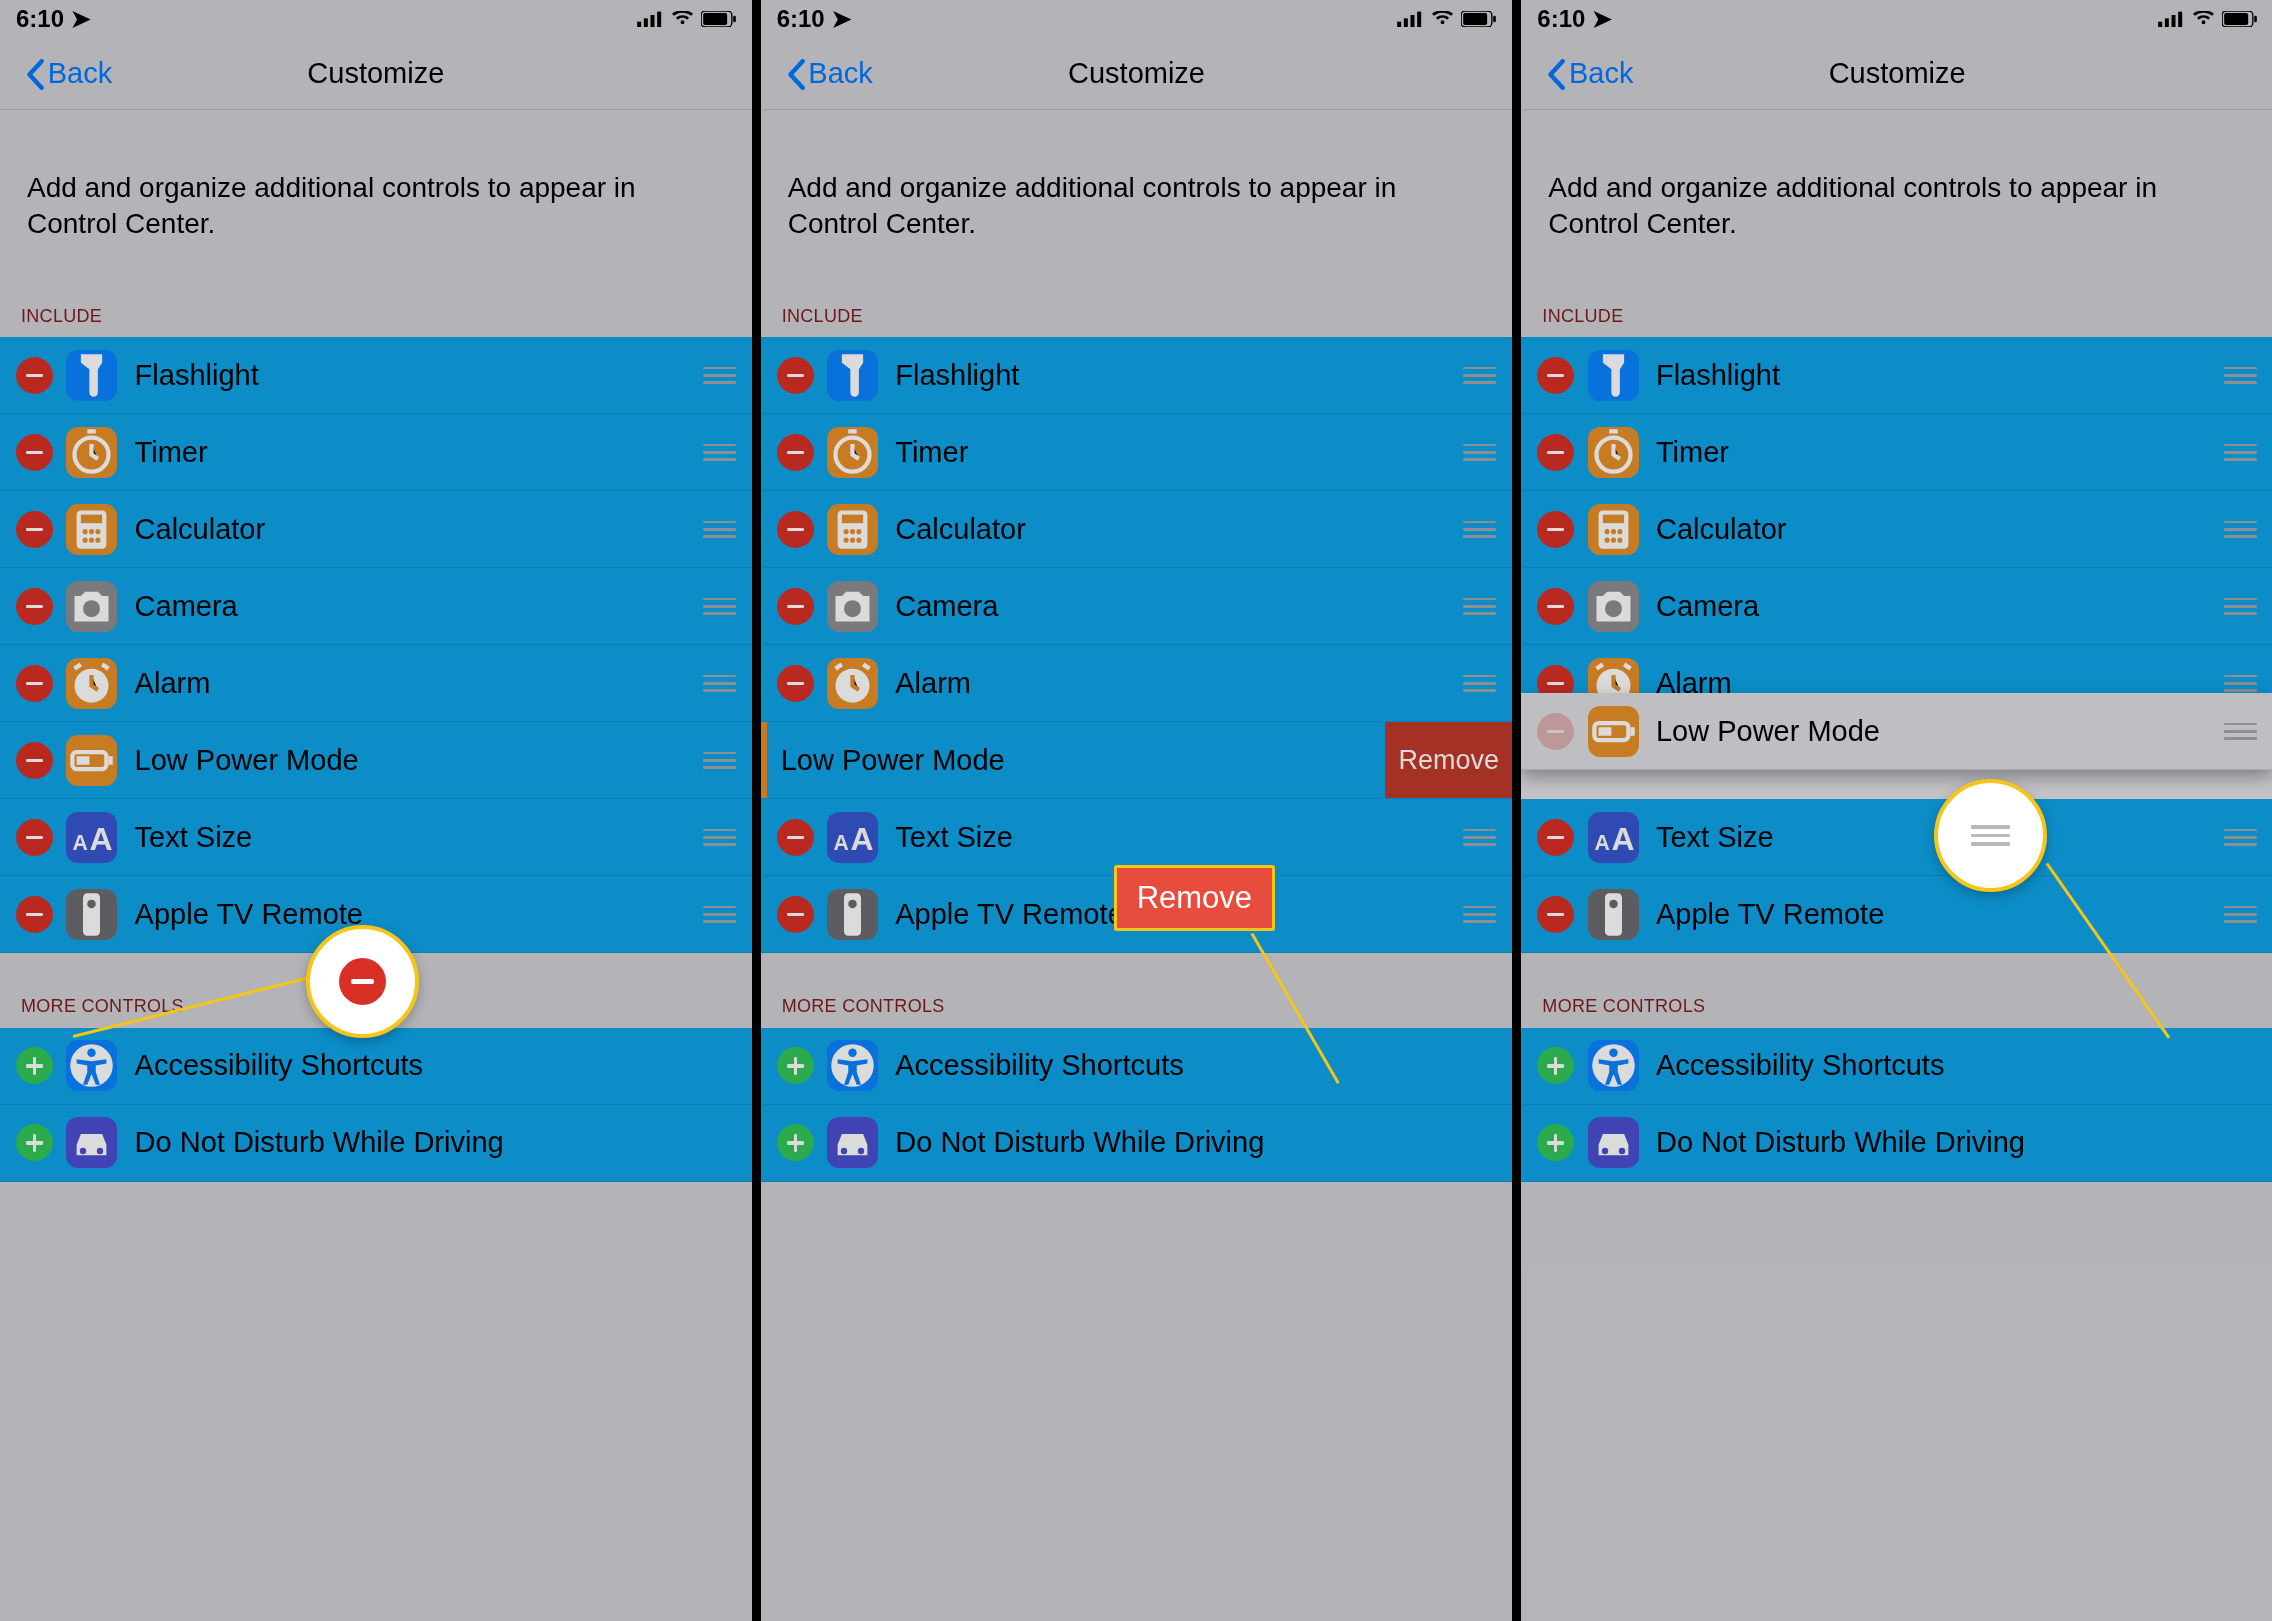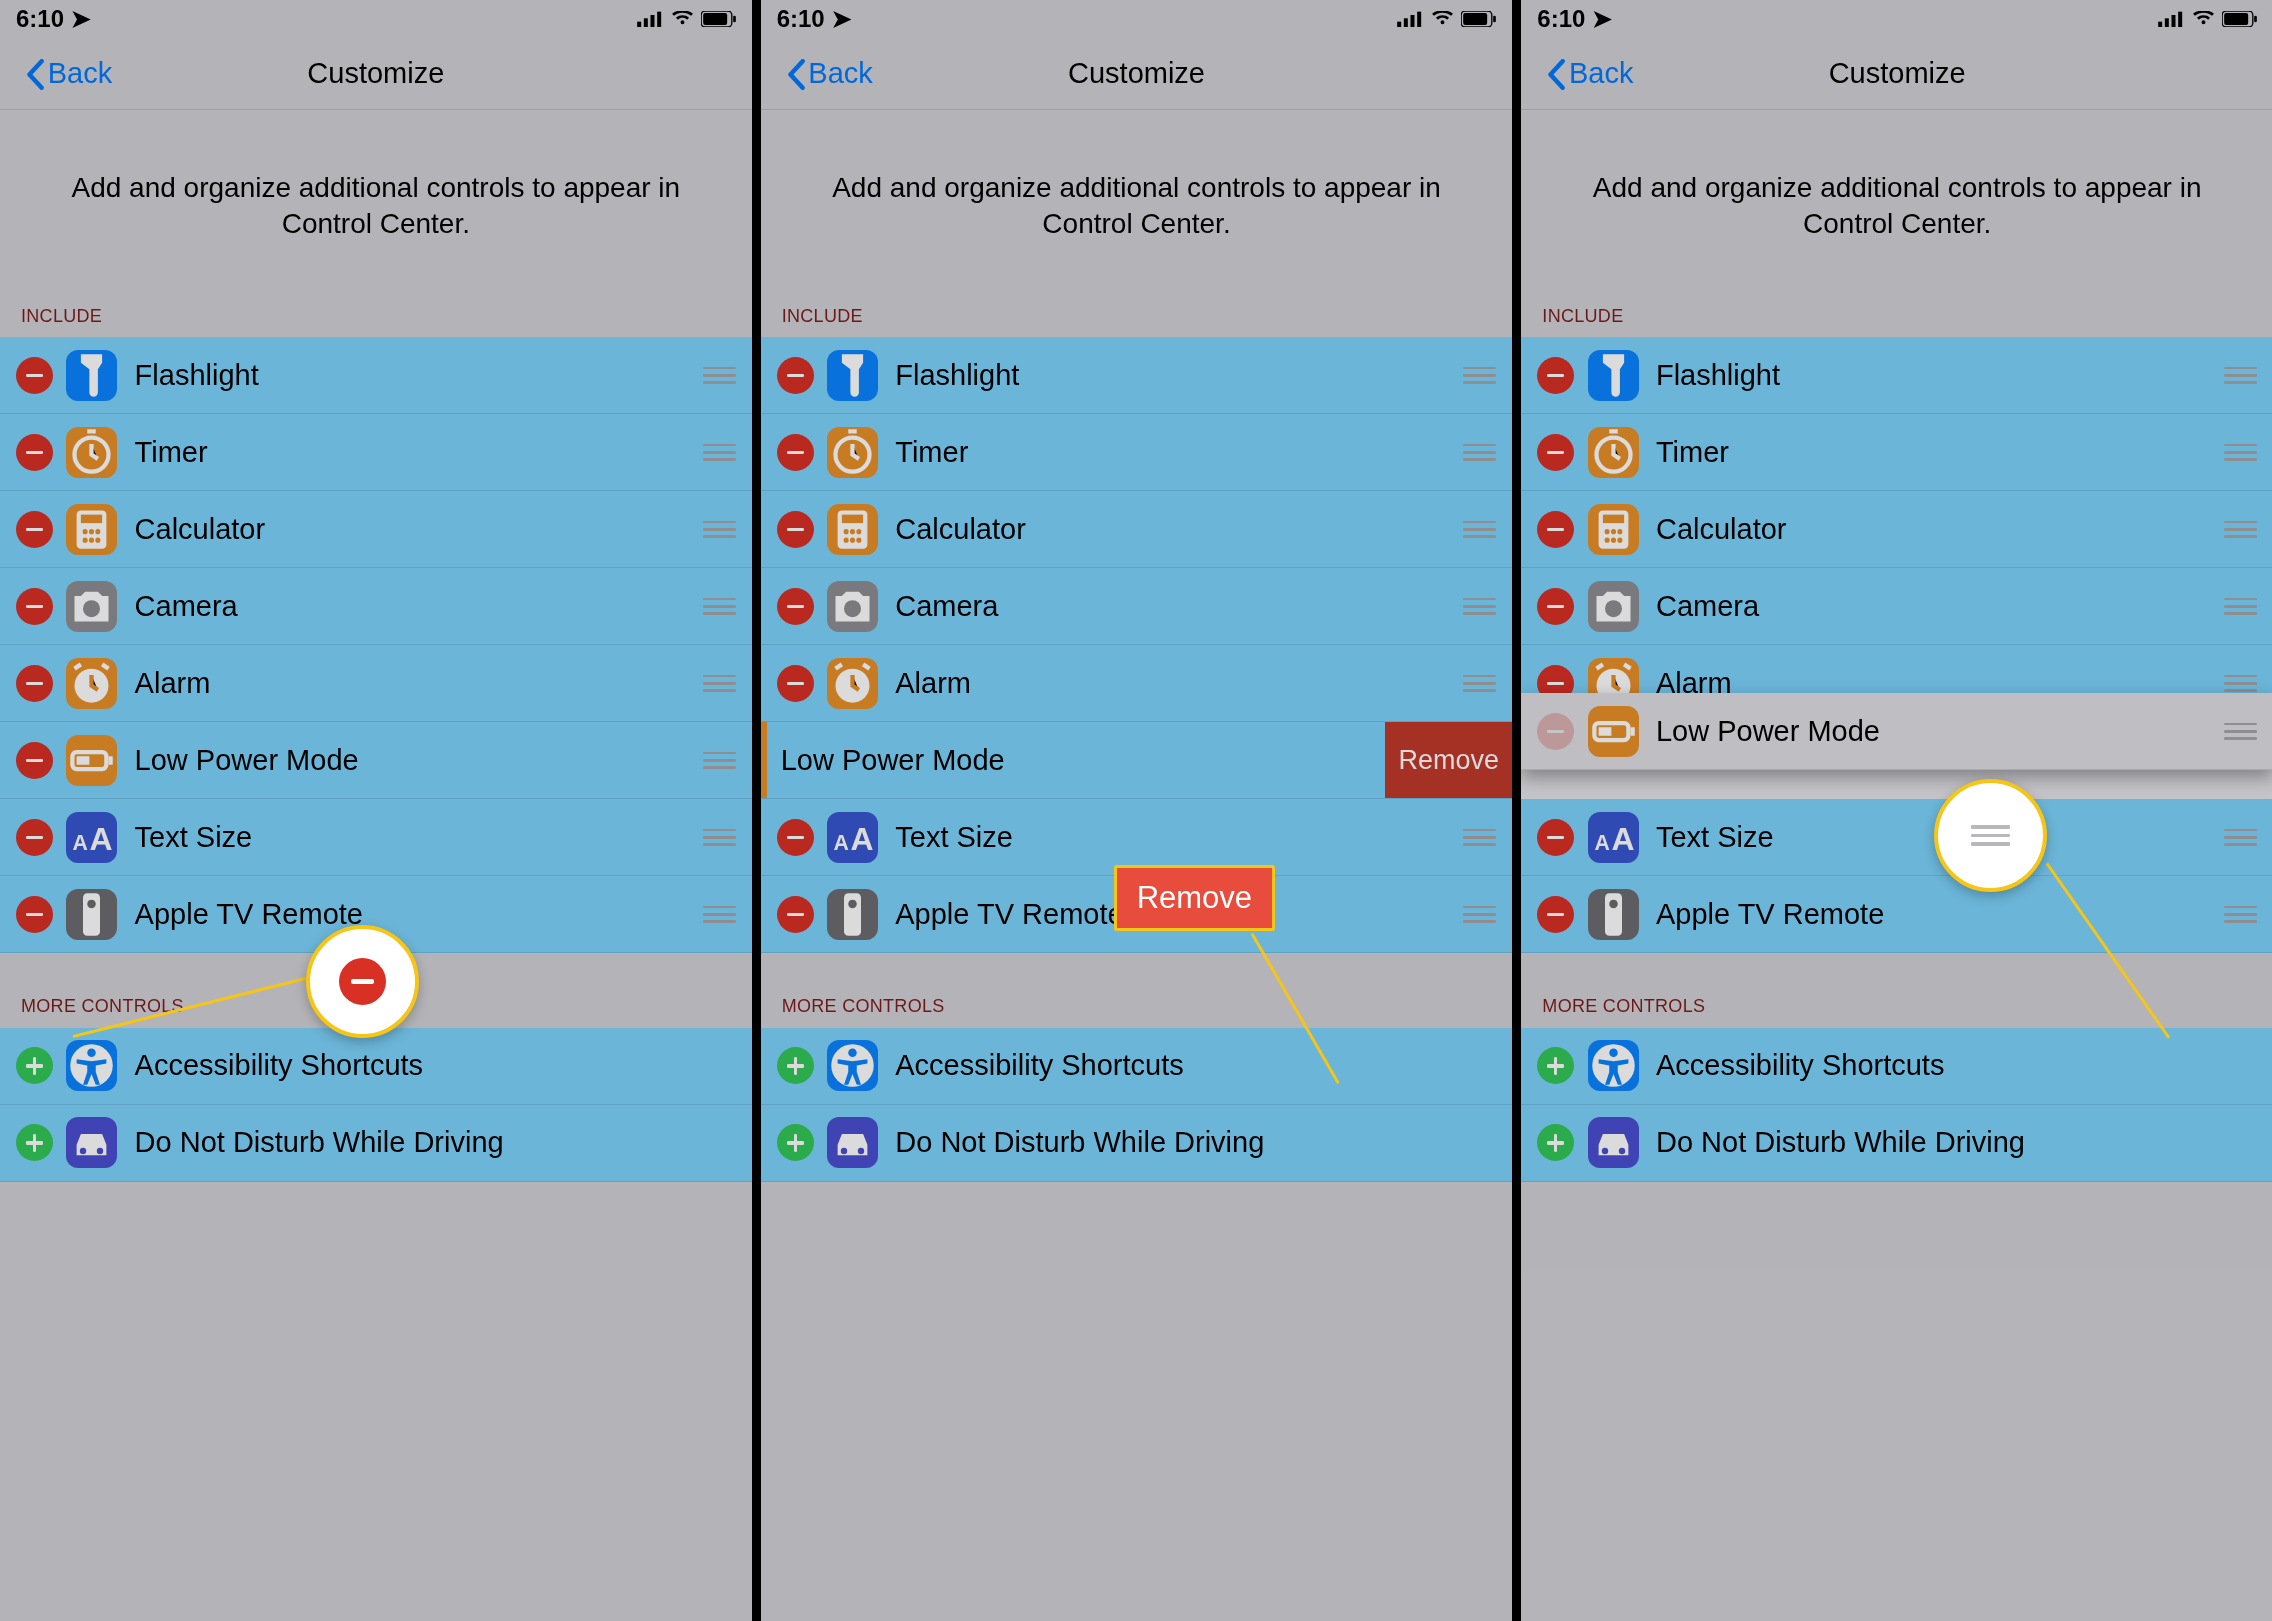--- a/index.html
+++ b/index.html
@@ -8,24 +8,24 @@
 .phone{position:relative;flex:1;height:100%;background:#d2d2d7;border-right:9.3px solid #000;overflow:hidden}
 .phone:last-child{border-right:none}
 .dim{position:absolute;inset:0;background:rgba(0,0,0,.14);pointer-events:none;z-index:5}
 .status{height:37px;display:flex;align-items:center;justify-content:space-between;padding:14px 16px;font-size:24px;font-weight:600;color:#000}
 .status .left{display:flex;align-items:center;gap:6.7px}
 .status .right{display:flex;align-items:center;gap:8px}
 .nav{height:73px;display:flex;align-items:center;justify-content:center;position:relative;border-bottom:0.7px solid rgba(0,0,0,.12)}
 .nav .back{position:absolute;left:25px;display:flex;align-items:flex-end;color:#007aff;font-size:29px}
 .nav .back svg{width:20px;height:31px;margin-right:2.7px}
 .nav .title{font-size:29px;font-weight:400;color:#000}
-.desc{padding:60px 27px 47px;text-align:center;font-size:28px;line-height:1.3;color:#000}
+.desc{padding:60px 27px 47px;font-size:28px;line-height:1.3;color:#000}
 .sect{padding:16px 21px 10.6px;font-size:18px;color:#7f1d1d;letter-spacing:0.3px}
 .list{background:#e5e5ea}
-.row{position:relative;display:flex;align-items:center;height:77px;padding:0 16px;background:#7dd3fc;border-bottom:0.7px solid rgba(0,0,0,.10)}
+.row{position:relative;display:flex;align-items:center;height:77px;padding:0 16px;background:#0ea5e9;border-bottom:0.7px solid rgba(0,0,0,.10)}
 .row.lifted{background:#dedee3;box-shadow:0 6.7px 17.3px rgba(0,0,0,.35);z-index:3;transform:translateY(-29px)}
 .row.slide{padding-left:0}
 .btn-circ{width:37px;height:37px;border-radius:50%;display:flex;align-items:center;justify-content:center;flex-shrink:0}
 .btn-circ.minus{background:#d93025}
 .btn-circ.minus::after{content:"";width:17.3px;height:3.3px;background:#fff;border-radius:1.3px}
 .btn-circ.plus{background:#34c759}
 .btn-circ.plus::before{content:"";position:absolute;width:17.3px;height:3.3px;background:#fff;border-radius:1.3px}
 .btn-circ.plus::after{content:"";position:absolute;width:3.3px;height:17.3px;background:#fff;border-radius:1.3px}
 .btn-circ.plus{position:relative}
 .appicon{width:51px;height:51px;border-radius:12px;margin-left:13.3px;display:flex;align-items:center;justify-content:center;flex-shrink:0}

